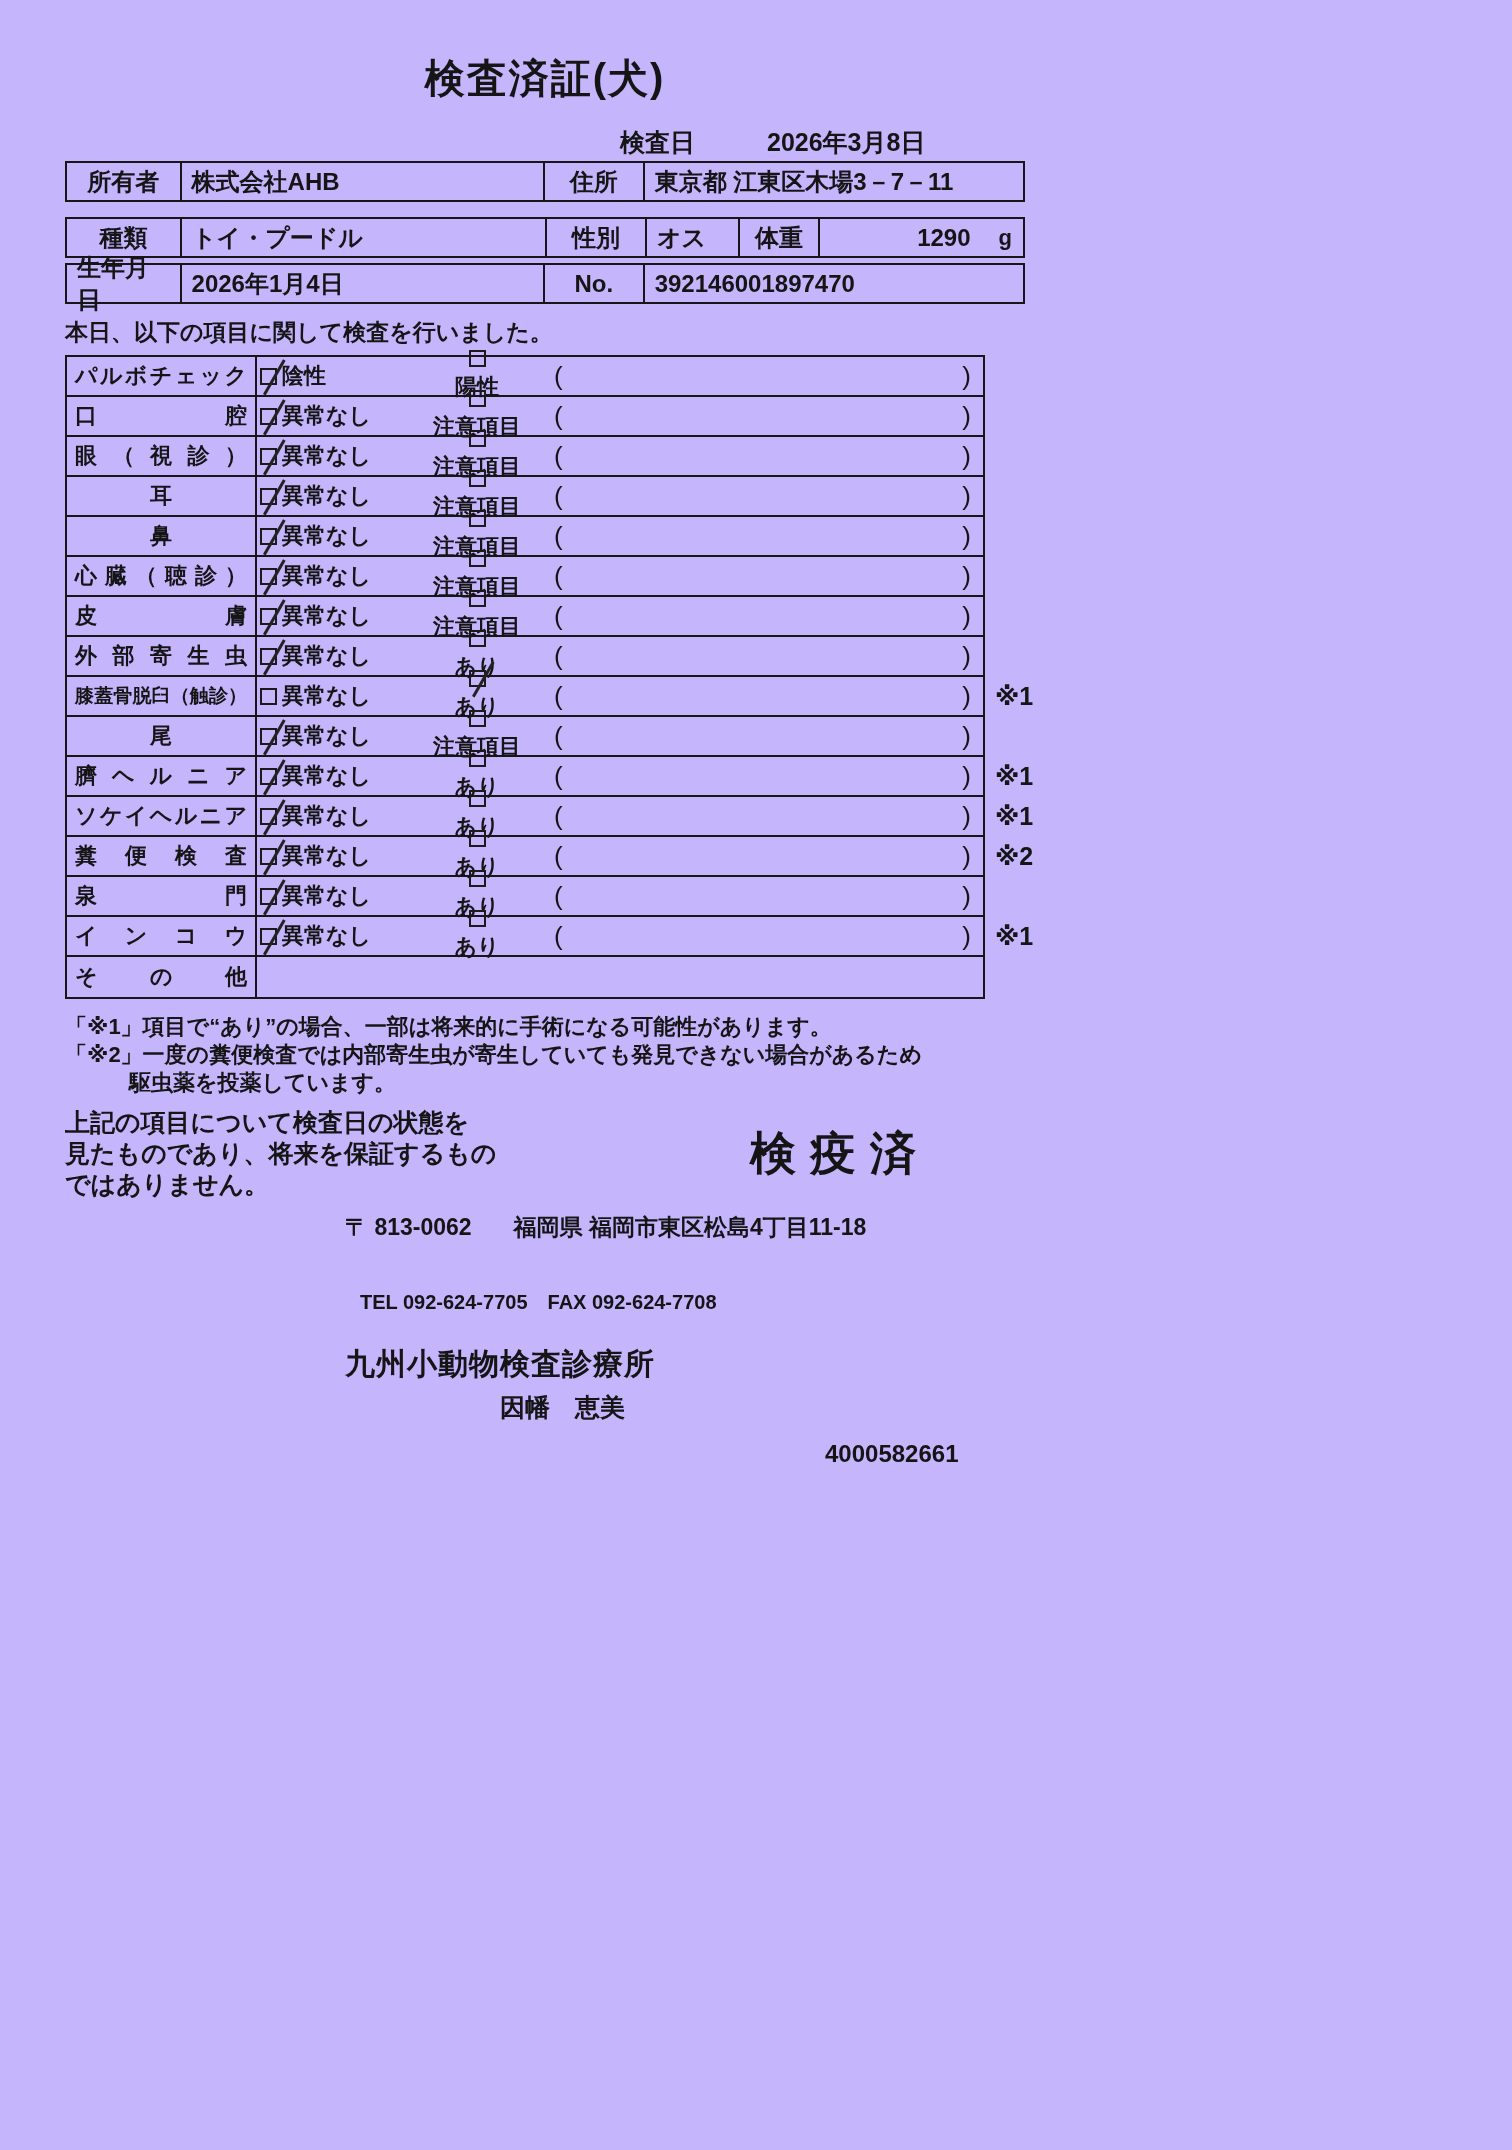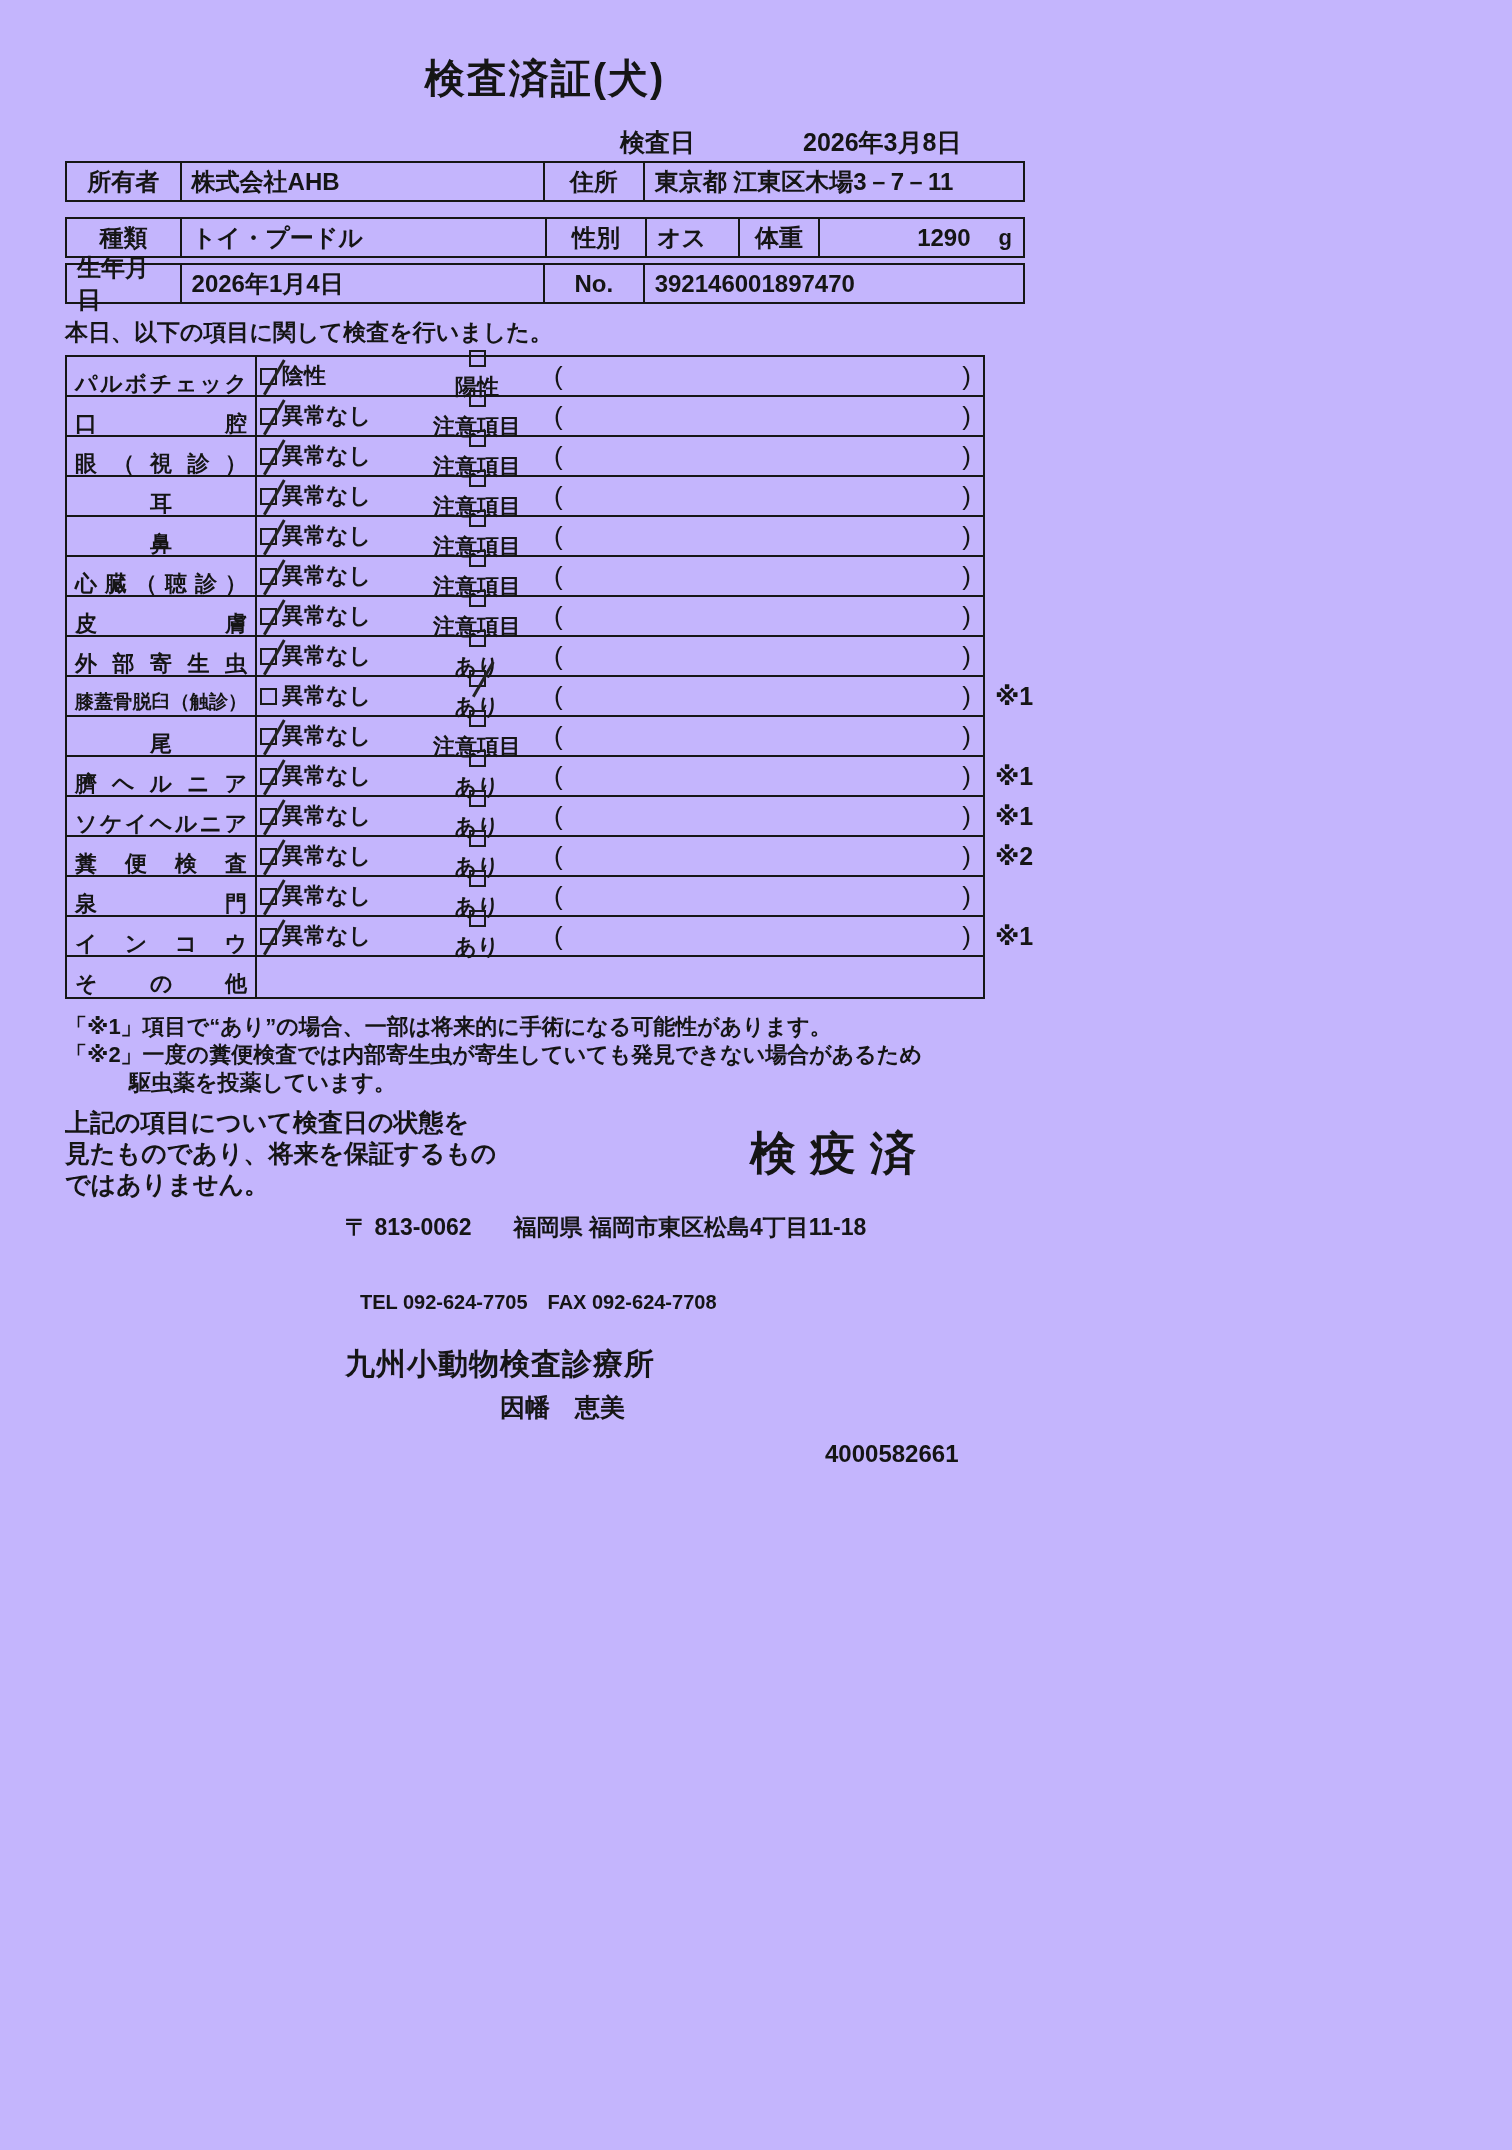--- a/index.html
+++ b/index.html
@@ -4,40 +4,40 @@
 <style>
   * { margin:0; padding:0; box-sizing:border-box; }
   html,body { background:#ffffff; }
   body { font-family:"Liberation Sans","DejaVu Sans",sans-serif; color:#151515; }
   .page { width:1512px; height:2150px; background:#c4b5fd; position:relative; overflow:hidden; }
   .content { width:960px; margin-left:65px; padding-top:55px; }
 
   .title { font-size:40px; font-weight:700; text-align:center; line-height:46px; letter-spacing:2px; }
 
   .date-row { display:flex; margin-top:26px; margin-left:555px; font-size:25px; font-weight:600; height:30px; align-items:center; }
-  .date-row .date-value { margin-left:108px; }
+  .date-row .date-value { margin-left:72px; }
 
   .info-row { display:flex; border:2.5px solid #161616; height:41px; align-items:stretch; width:960px; }
   .info-row + .info-row { margin-top:5px; }
   .info-row.first { margin-top:4px; }
   .info-row.breed { margin-top:15px; }
   .cell { border-right:2.5px solid #161616; display:flex; align-items:center; font-size:24px; font-weight:600; padding:0 10px; }
   .cell.last { border-right:none; }
   .cell.lab { justify-content:center; }
   .w115 { width:115px; } .w365 { width:365px; } .w100 { width:100px; }
   .w380 { width:380px; } .w93 { width:93px; } .w80 { width:80px; } .w200 { width:202px; }
   .weight-cell { justify-content:flex-end; }
   .weight-cell .unit { margin-left:28px; font-size:22px; }
 
   .intro { margin-top:13px; font-size:23px; font-weight:600; }
 
   .insp-table { margin-top:7px; width:920px; border:2.5px solid #161616; }
   .insp-row { display:flex; height:40px; border-bottom:2px solid #161616; position:relative; align-items:stretch; }
   .insp-row:last-child { border-bottom:none; }
-  .insp-label { width:190px; border-right:2px solid #161616; display:flex; padding:12px 8px; }
+  .insp-label { width:190px; border-right:2px solid #161616; display:flex; align-items:center; padding:12px 8px; }
   .insp-label span { display:block; width:100%; font-size:22px; font-weight:600;
                      text-align:justify; text-align-last:justify; }
   .insp-label.single span { text-align-last:center; }
   .insp-label.long span { font-size:19px; }
   .insp-content { flex:1; display:flex; align-items:center; padding-left:3px; }
   .opt { display:flex; align-items:center; gap:5px; }
   .opt.option-1 { width:142px; }
   .opt.option-2 { width:150px;flex-direction:column; }
   .opt .txt { font-size:22px; font-weight:600; }
   .checkbox { position:relative; width:17px; height:17px; border:2.5px solid #1a1a1a; flex:0 0 auto; display:inline-block; }

